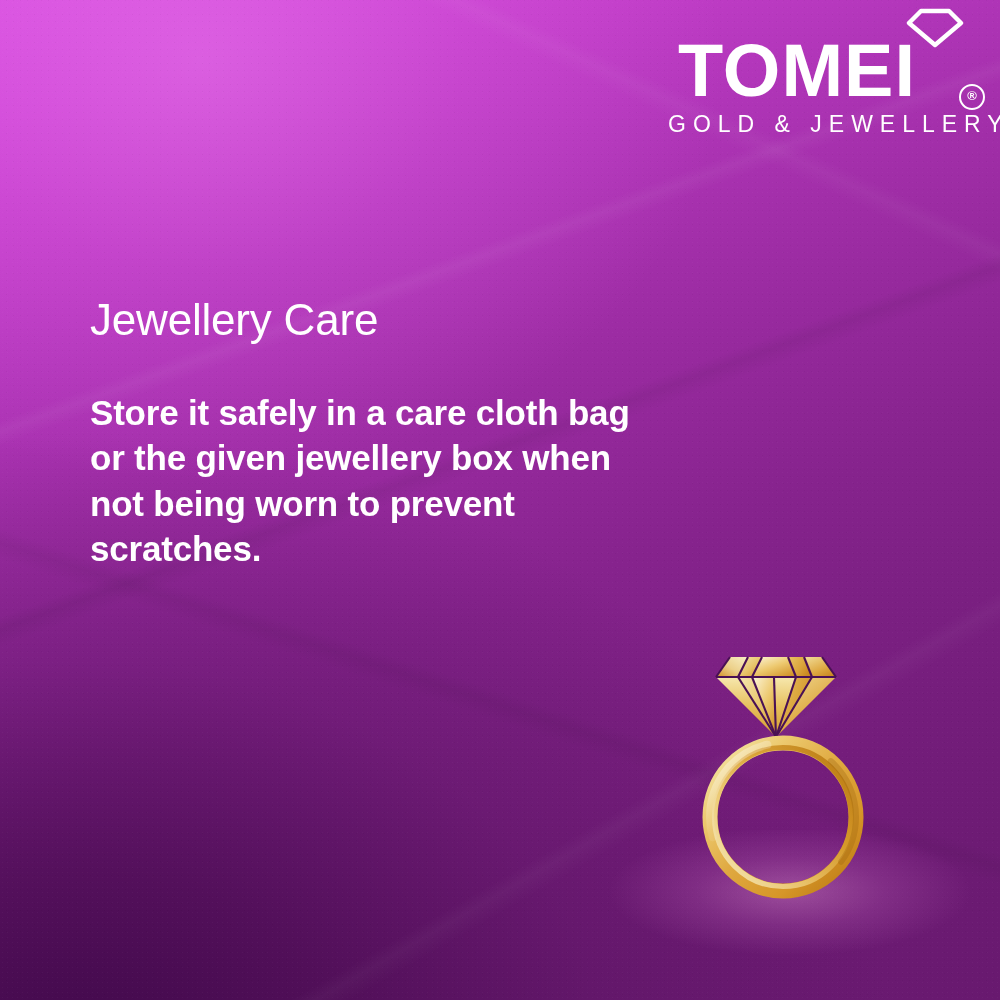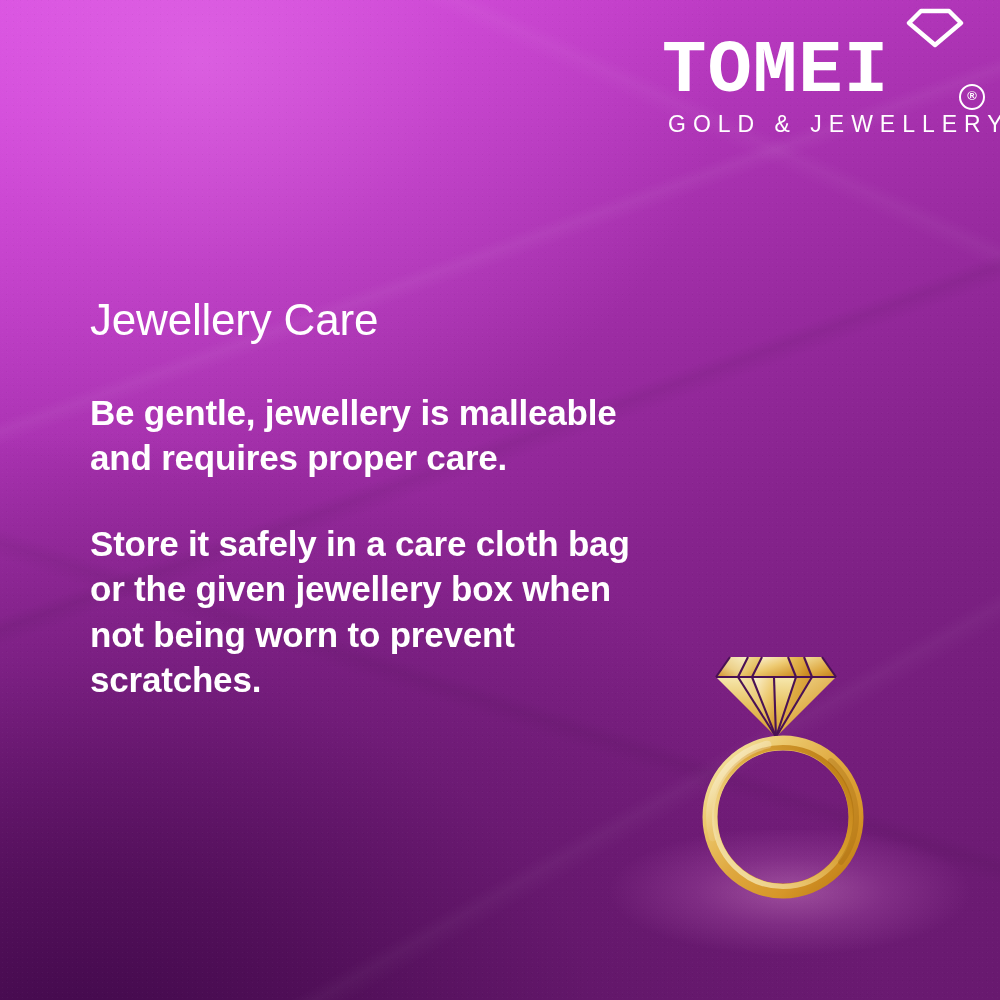--- a/index.html
+++ b/index.html
@@ -102,29 +102,29 @@
   }
   .logo-diamond {
     position: absolute;
     left: 244px;
     top: 0px;
     width: 58px;
     height: 40px;
   }
   .logo-wordmark {
     position: absolute;
-    left: 0;
+    left: 16px;
     top: 26px;
     font-size: 74px;
     font-weight: 700;
     color: #ffffff;
     letter-spacing: 1px;
     line-height: 1;
     white-space: nowrap;
-    font-family: Liberation Mono, monospace;
+    font-family: Liberation Sans, sans-serif;
   }
   .logo-reg {
     position: absolute;
     right: 2px;
     top: 76px;
     width: 22px;
     height: 22px;
     border: 2px solid #ffffff;
     border-radius: 50%;
     color: #ffffff;
@@ -200,21 +200,20 @@
 
     <div class="logo-wordmark">TOMEI</div>
 
     <div class="logo-reg">®</div>
 
     <div class="logo-tagline">GOLD &amp; JEWELLERY</div>
   </div>
 
   <div class="copy">
     <h1 class="headline">Jewellery Care</h1>
-    <p class="para">Be gentle, jewellery is malleable and requires proper care.</p>
     <p class="para">Store it safely in a care cloth bag or the given jewellery box when not being worn to prevent scratches.</p>
   </div>
 
   <div class="ring-art">
     <svg viewBox="0 0 176 260" width="176" height="260" aria-hidden="true">
       <defs>
 
         <linearGradient id="gA" x1="0" y1="0" x2="1" y2="1">
           <stop offset="0%" stop-color="#f6e7b2"></stop>
           <stop offset="55%" stop-color="#e7c468"></stop>

